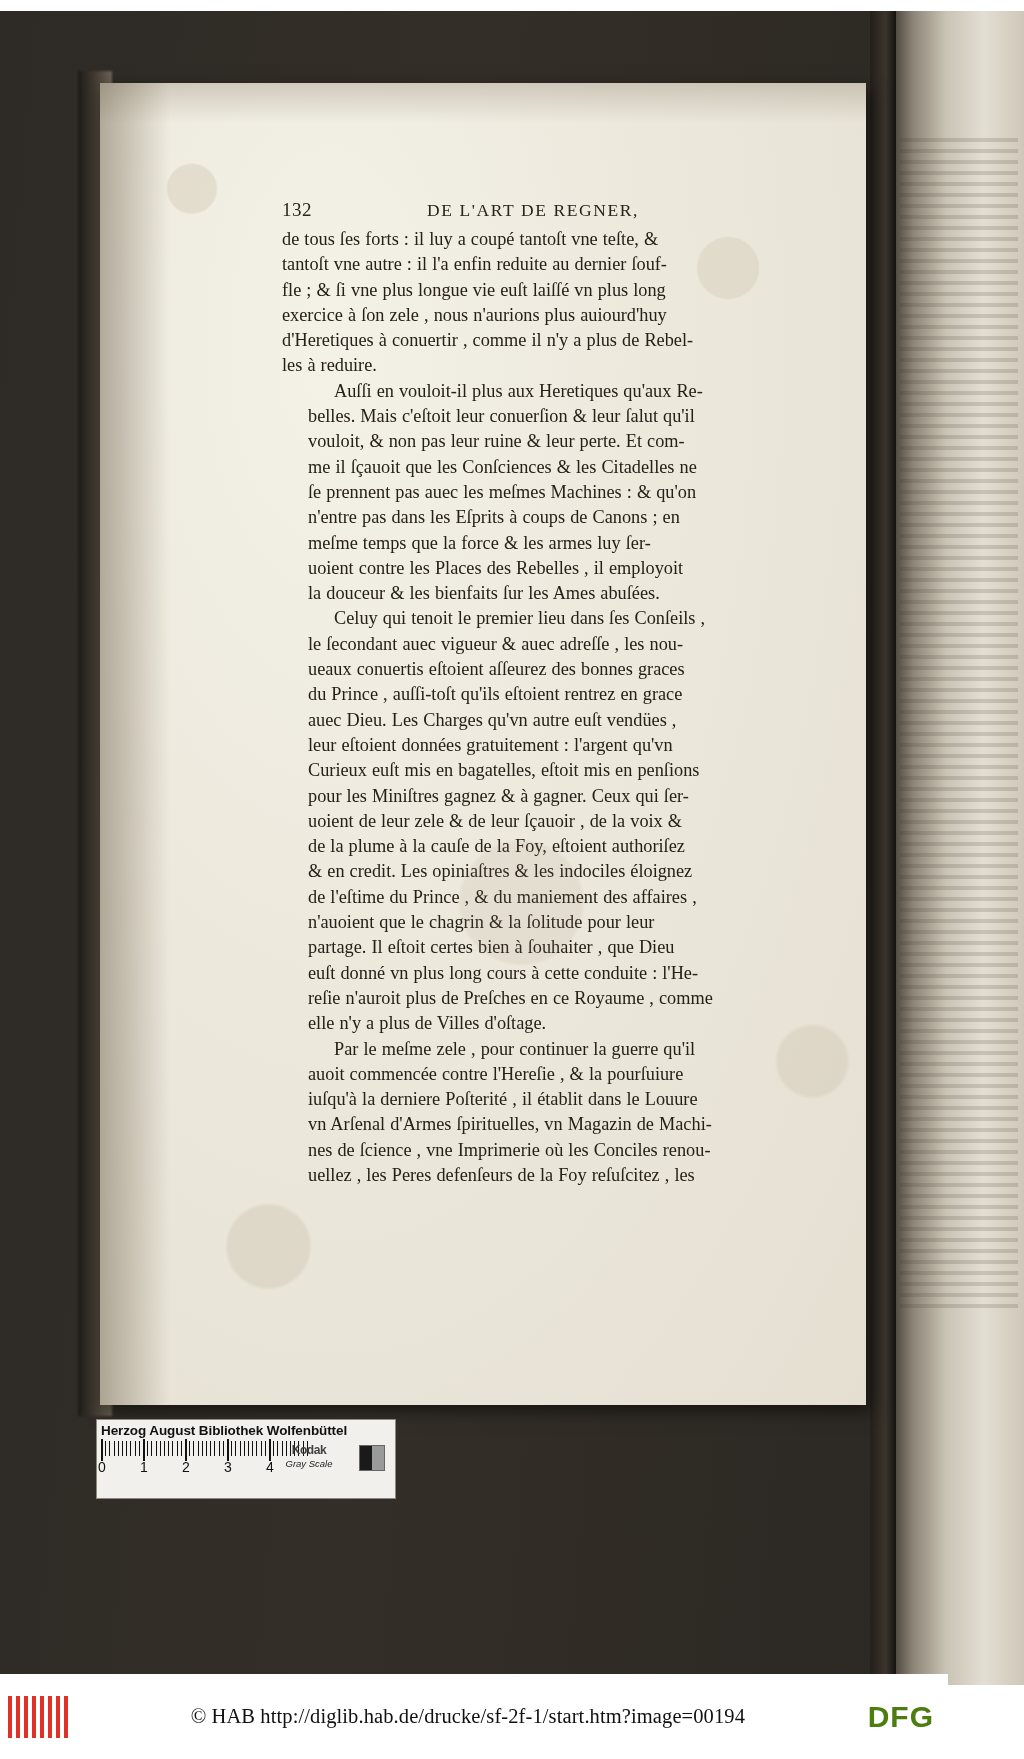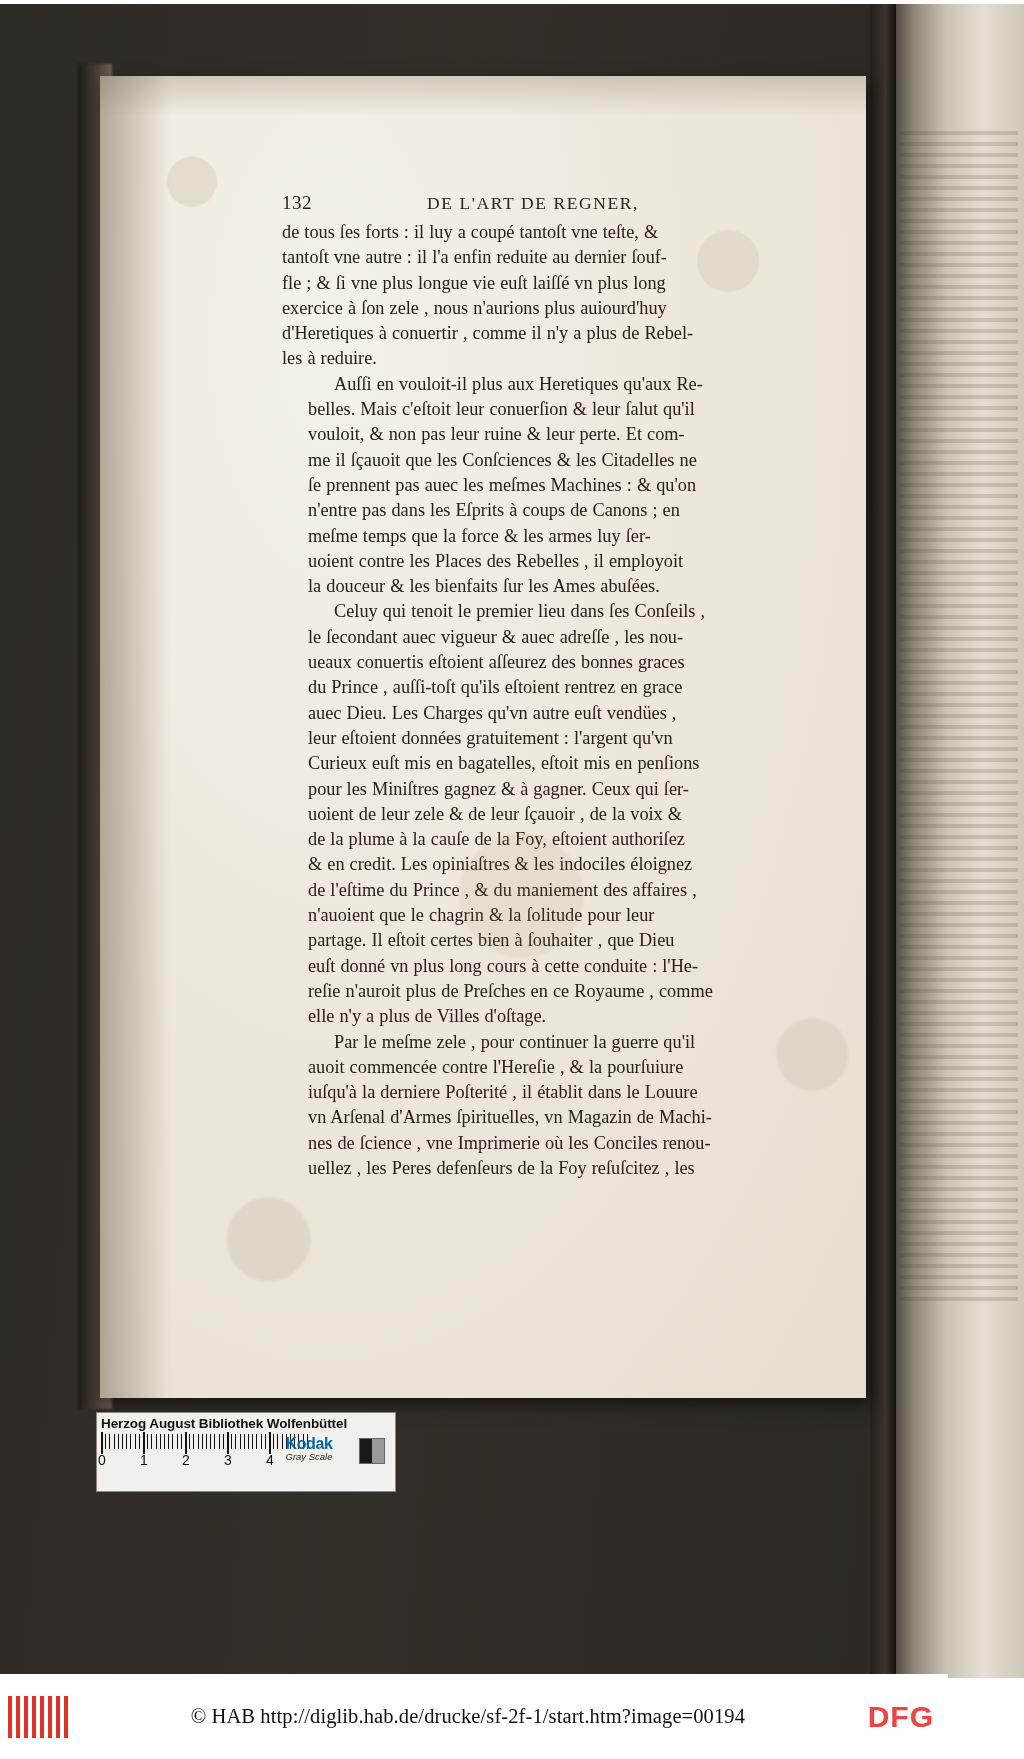--- a/index.html
+++ b/index.html
@@ -9,21 +9,21 @@
     height: 1759px;
     background: #ffffff;
     font-family: "Liberation Serif", serif;
     overflow: hidden;
     position: relative;
   }
 
   
   #scan {
     position: absolute;
-    left: 0; top: 4px;
+    left: 0; top: 11px;
     width: 1024px; height: 1674px;
     background: #efedea;
     overflow: hidden;
   }
 
   
   .backdrop {
     position: absolute;
     left: 0; top: 0;
     width: 1024px; height: 1674px;
@@ -193,23 +193,23 @@
   }
   .ruler-nums span { width: 42px; text-align: left; padding-left: 1px; }
 
   .kodak {
     position: absolute;
     right: 46px; top: 4px;
     text-align: center;
     width: 80px;
   }
   .kodak-word {
-    font-size: 16px;
+    font-size: 12px;
     font-weight: bold;
-    color: #0369a1;
+    color: #404040;
     letter-spacing: -.4px;
     line-height: 15px;
   }
   .kodak-sub {
     font-size: 9.5px;
     color: #222;
     line-height: 11px;
     font-style: italic;
   }
   .gray-patch {
@@ -245,21 +245,21 @@
     color: #111;
     letter-spacing: .1px;
     white-space: nowrap;
   }
   .dfg {
     flex: 0 0 auto;
     margin-right: 14px;
     font-family: "Liberation Sans", sans-serif;
     font-size: 30px;
     font-weight: bold;
-    color: #ef4444;
+    color: #4d7c0f;
     letter-spacing: 1px;
   }
 </style>
 </head>
 <body>
 
 <div id="scan">
 
   <div class="backdrop"></div>
   <div class="facing-page">

